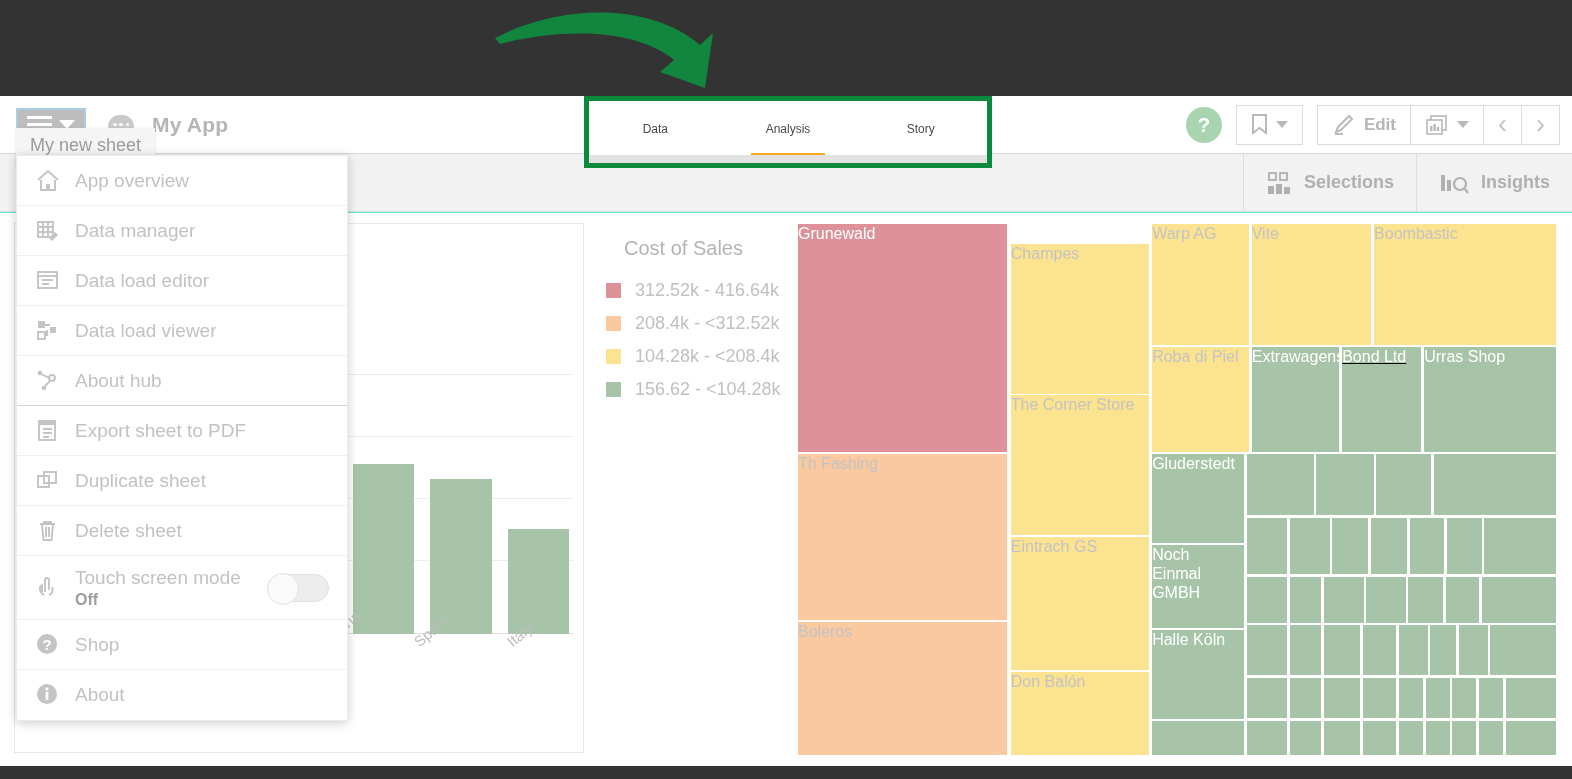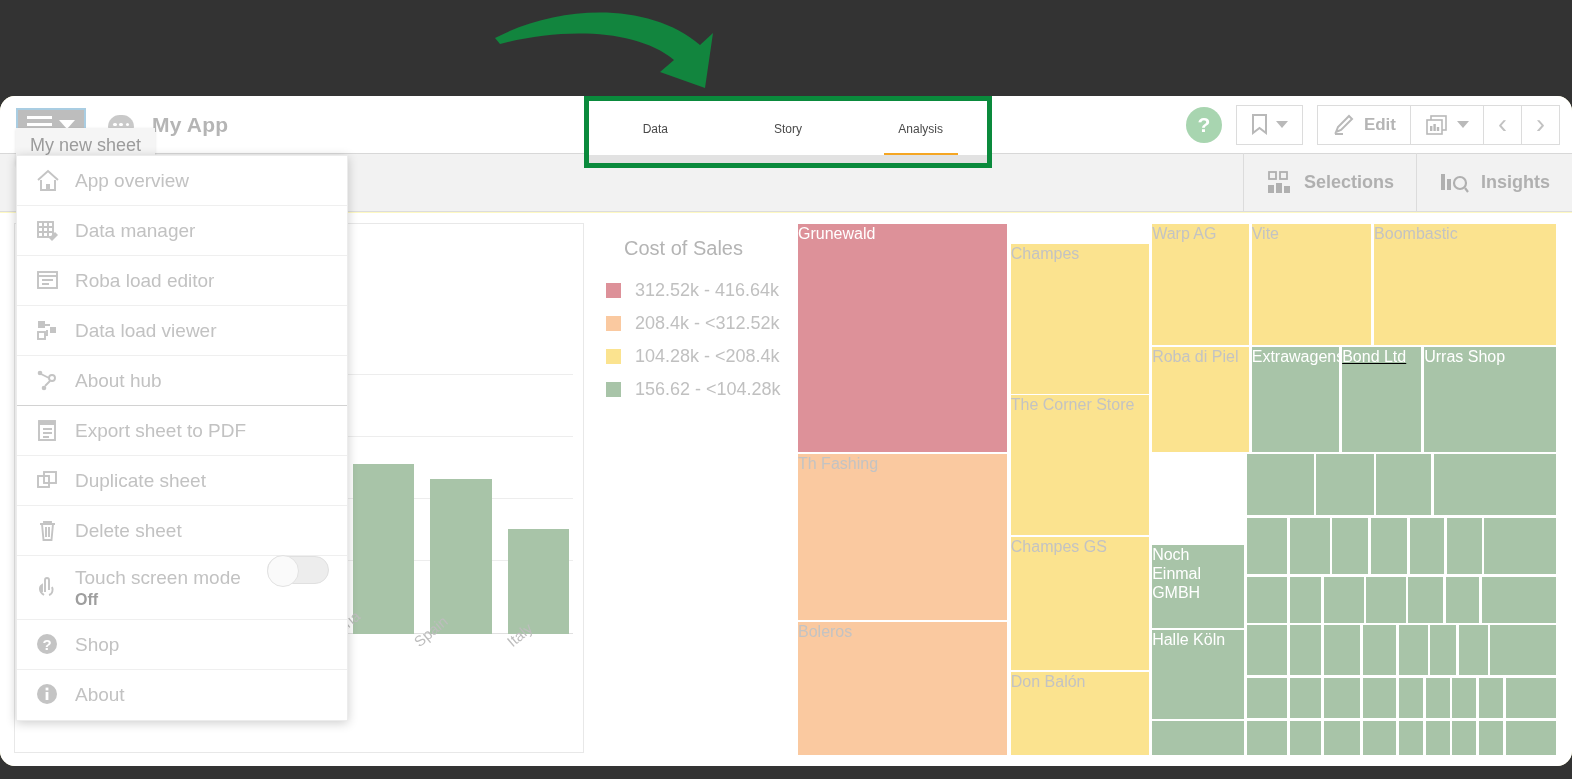--- a/index.html
+++ b/index.html
@@ -10,23 +10,22 @@
     overflow: hidden;
   }
   #root { position: relative; width: 1572px; height: 779px; background: #333333; }
 
   
   .arrow-layer { position: absolute; left: 0; top: 0; width: 1572px; height: 110px; z-index: 60; pointer-events: none; }
 
   
   .app-window {
     position: absolute; left: 0; top: 96px; width: 1572px; height: 670px;
-    background: #fef9c3;
+    background: #5eead4;
     overflow: hidden;
-    border-radius: 15px;
   }
 
   
   .topbar {
     position: absolute; left: 0; top: 0; width: 1572px; height: 58px;
     background: #ffffff; border-bottom: 1px solid #d8d8d8;
     display: flex; align-items: center;
   }
   .sheet-menu-btn {
     margin-left: 16px; width: 70px; height: 34px;
@@ -60,21 +59,21 @@
     display: flex; align-items: center; justify-content: center; gap: 8px;
     height: 38px; padding: 0 14px; cursor: pointer; color: #b5b5b5; font-size: 17px; font-weight: bold;
   }
   .tb-btn + .tb-btn { border-left: 1px solid #dcdcdc; }
   .mini-caret { width:0;height:0;border-left:6px solid transparent;border-right:6px solid transparent;border-top:7px solid #b9b9b9; }
   .chev { color: #c2c2c2; font-size: 27px; line-height: 1; font-weight: 300; }
 
   
   .subbar {
     position: absolute; left: 0; top: 58px; width: 1572px; height: 58px;
-    background: #f2f2f2; border-bottom: 1px solid #dcdcdc; display: flex; align-items: flex-end;
+    background: #f2f2f2; border-bottom: 1px solid #dcdcdc; display: flex; align-items: center;
   }
   .subbar-right { margin-left: auto; display: flex; align-items: stretch; height: 58px; }
   .sub-item {
     display: flex; align-items: center; gap: 12px; padding: 0 22px;
     border-left: 1px solid #dcdcdc; color: #b0b0b0; font-size: 18px; font-weight: bold; cursor: pointer;
   }
 
   
   .sheet { position: absolute; left: 0; top: 117px; width: 1572px; height: 553px; background: #ffffff; }
 
@@ -115,21 +114,21 @@
     padding: 7px 14px 9px 14px; box-shadow: 0 1px 3px rgba(0,0,0,.12);
     white-space: nowrap;
   }
 
   
   .menu {
     position: absolute; left: 16px; top: 155px; width: 332px; z-index: 50;
     background: #ffffff; box-shadow: 0 2px 10px rgba(0,0,0,.20); border: 1px solid #ececec;
   }
   .menu-item {
-    display: flex; height: 50px; padding: 0 18px;
+    display: flex; align-items: center; height: 50px; padding: 0 18px;
     border-bottom: 1px solid #efefef; cursor: pointer;
   }
   .menu-item:last-child { border-bottom: none; }
   .menu-item.group-end { border-bottom: 1px solid #d2d2d2; }
   .mi-ico { width: 40px; flex: 0 0 40px; display: flex; align-items: center; justify-content: flex-start; color: #c4c4c4; }
   .mi-lab { color: #c2c2c2; font-size: 19px; }
   .menu-item.tall { height: 64px; }
   .mi-sub { color: #9e9e9e; font-size: 16px; font-weight: bold; margin-top: 2px; }
   .mi-col { display: flex; flex-direction: column; justify-content: center; }
   .toggle {
@@ -298,29 +297,30 @@
           </div>
       </div>
 
       <div class="panel panel-tree">
         <div class="tm" id="treemap">
             <div class="tm-cell" style="left: 0%; top: 0%; width: 27.8%; height: 43.2%; background: rgb(221, 145, 153);"><span class="tm-label">Grunewald</span></div>
             <div class="tm-cell" style="left: 0%; top: 43.2%; width: 27.8%; height: 31.5%; background: rgb(250, 201, 160);"><span class="tm-label dim">Th Fashing</span></div>
             <div class="tm-cell" style="left: 0%; top: 74.7%; width: 27.8%; height: 25.3%; background: rgb(250, 201, 160);"><span class="tm-label dim">Boleros</span></div>
             <div class="tm-cell" style="left: 28%; top: 0%; width: 18.5%; height: 32%; background: rgb(251, 227, 143); margin-top: 20px;"><span class="tm-label dim">Champes</span></div>
             <div class="tm-cell" style="left: 28%; top: 32%; width: 18.5%; height: 26.8%; background: rgb(251, 227, 143);"><span class="tm-label dim">The Corner Store</span></div>
-            <div class="tm-cell" style="left: 28%; top: 58.8%; width: 18.5%; height: 25.3%; background: rgb(251, 227, 143);"><span class="tm-label dim">Champes GS</span></div>
+            <div class="tm-cell" style="left: 28%; top: 58.8%; width: 18.5%; height: 25.3%; background: rgb(251, 227, 143);"><span class="tm-label dim">Eintrach GS</span></div>
             <div class="tm-cell" style="left: 28%; top: 84.1%; width: 18.5%; height: 15.9%; background: rgb(251, 227, 143);"><span class="tm-label dim">Don Balón</span></div>
             <div class="tm-cell" style="left: 46.6%; top: 0%; width: 13%; height: 23%; background: rgb(251, 227, 143);"><span class="tm-label dim">Warp AG</span></div>
             <div class="tm-cell" style="left: 59.7%; top: 0%; width: 16%; height: 23%; background: rgb(251, 227, 143);"><span class="tm-label dim">Vite</span></div>
             <div class="tm-cell" style="left: 75.8%; top: 0%; width: 24.2%; height: 23%; background: rgb(251, 227, 143);"><span class="tm-label dim">Boombastic</span></div>
             <div class="tm-cell" style="left: 46.6%; top: 23.1%; width: 13%; height: 20%; background: rgb(251, 227, 143);"><span class="tm-label dim">Roba di Piel</span></div>
             <div class="tm-cell" style="left: 59.7%; top: 23.1%; width: 11.8%; height: 20%; background: rgb(168, 196, 168);"><span class="tm-label">Extrawagens</span></div>
             <div class="tm-cell" style="left: 71.6%; top: 23.1%; width: 10.7%; height: 20%; background: rgb(168, 196, 168); text-decoration: underline;"><span class="tm-label">Bond Ltd</span></div>
             <div class="tm-cell" style="left: 82.4%; top: 23.1%; width: 17.6%; height: 20%; background: rgb(168, 196, 168);"><span class="tm-label">Urras Shop</span></div>
+            <div class="tm-cell" style="left: 46.6%; top: 43.2%; width: 12.4%; height: 17%; background: rgb(168, 196, 168);"><span class="tm-label">Gluderstedt</span></div>
             <div class="tm-cell" style="left: 46.6%; top: 60.2%; width: 12.4%; height: 16%; background: rgb(168, 196, 168);"><span class="tm-label">Noch
 Einmal
 GMBH</span></div>
             <div class="tm-cell" style="left: 46.6%; top: 76.2%; width: 12.4%; height: 17%; background: rgb(168, 196, 168);"><span class="tm-label">Halle Köln</span></div>
             <div class="tm-cell" style="left: 46.6%; top: 93.2%; width: 12.4%; height: 6.8%; background: rgb(168, 196, 168);"></div>
             <div class="tm-cell" style="left: 59.1%; top: 43.2%; width: 9%; height: 11.8%; background: rgb(168, 196, 168);"></div>
             <div class="tm-cell" style="left: 68.2%; top: 43.2%; width: 7.8%; height: 11.8%; background: rgb(168, 196, 168);"></div>
             <div class="tm-cell" style="left: 76.1%; top: 43.2%; width: 7.5%; height: 11.8%; background: rgb(168, 196, 168);"></div>
             <div class="tm-cell" style="left: 83.7%; top: 43.2%; width: 16.3%; height: 11.8%; background: rgb(168, 196, 168);"></div>
             <div class="tm-cell" style="left: 59.1%; top: 55.1%; width: 5.5%; height: 11%; background: rgb(168, 196, 168);"></div>
@@ -397,21 +397,21 @@
       </div>
       <div class="menu-item">
         <span class="mi-ico">
           <svg width="26" height="26" viewBox="0 0 26 26">
             <rect x="3" y="4" width="19" height="16" stroke="#c4c4c4" stroke-width="1.9" fill="none"></rect>
             <path d="M3 8 H22" stroke="#c4c4c4" stroke-width="1.9" fill="none"></path>
             <path d="M7 12 H18 M7 16 H14" stroke="#c4c4c4" stroke-width="1.9" fill="none"></path>
           </svg>
         </span>
         <span class="mi-col">
-          <span class="mi-lab">Roba load editor</span>
+          <span class="mi-lab">Data load editor</span>
         </span>
       </div>
       <div class="menu-item">
         <span class="mi-ico">
           <svg width="26" height="26" viewBox="0 0 26 26">
             <rect x="3" y="3" width="7" height="7" fill="#c4c4c4"></rect>
             <rect x="3" y="14" width="7" height="7" stroke="#c4c4c4" stroke-width="1.9" fill="none"></rect>
             <rect x="15" y="9" width="6" height="6" fill="#c4c4c4"></rect>
             <path d="M10 7 H15 M10 17 H12 V12" stroke="#c4c4c4" stroke-width="1.9" fill="none"></path>
           </svg>
@@ -507,23 +507,23 @@
           <span class="mi-lab">About</span>
         </span>
       </div>
     </div>
 
   <div class="tabs-wrap">
     <div class="tabs" id="tabs">
         <div class="tab">
           <span>Data</span>
         </div>
+        <div class="tab active">
+          <span>Analysis</span>
+        </div>
         <div class="tab">
           <span>Story</span>
         </div>
-        <div class="tab active">
-          <span>Analysis</span>
-        </div>
       </div>
     <div class="tabs-underrow"></div>
   </div>
 
 </div>
 
 </body></html>

